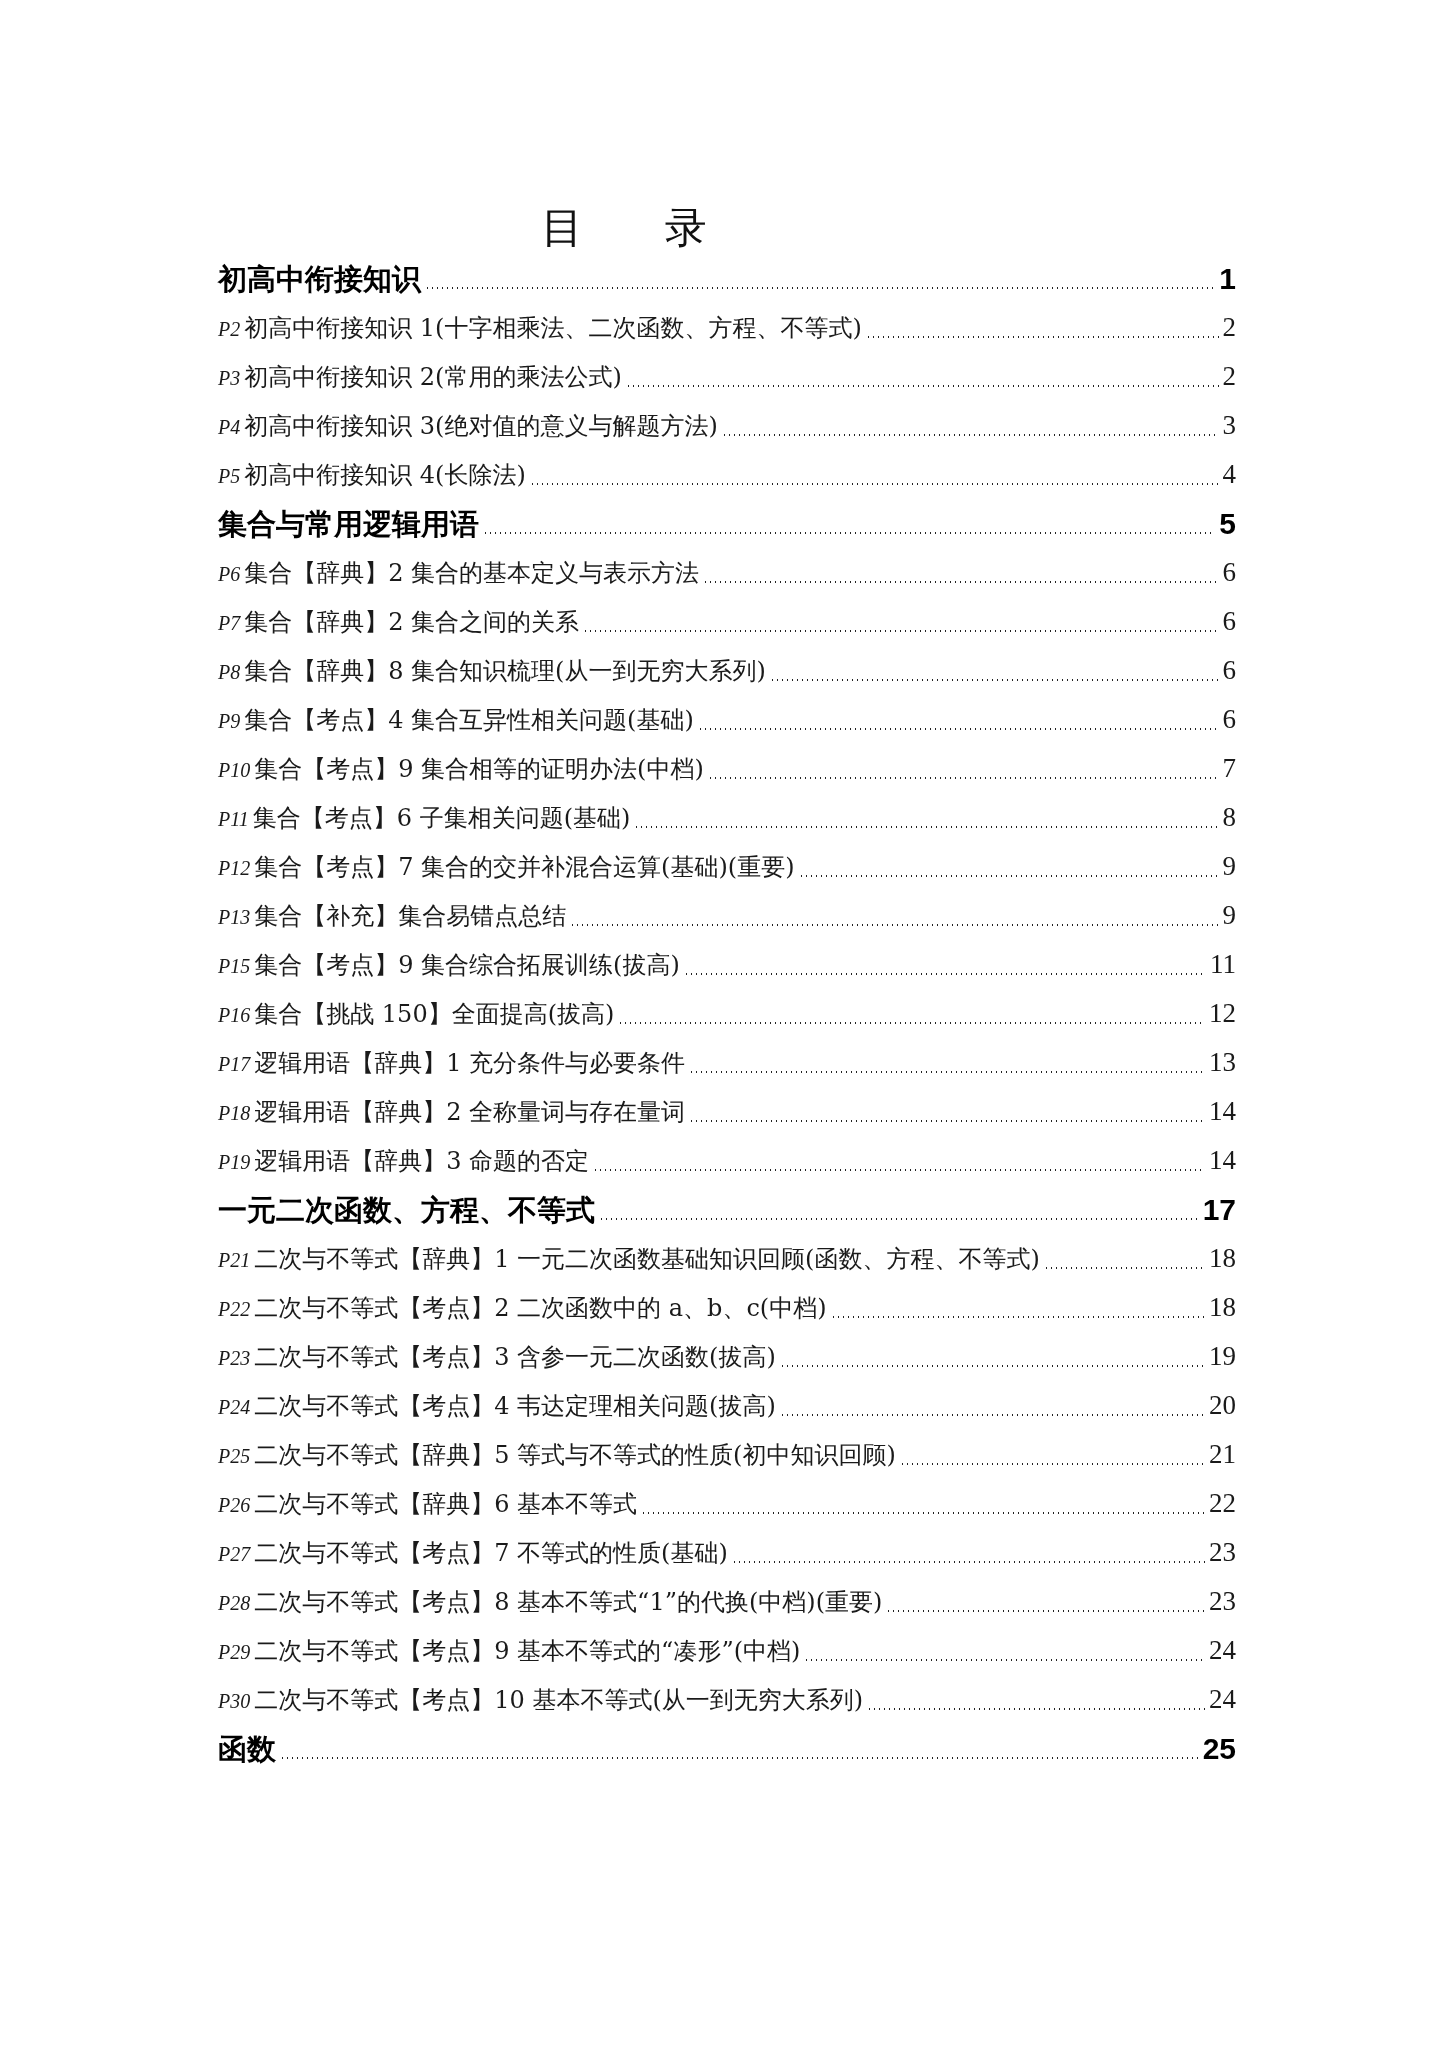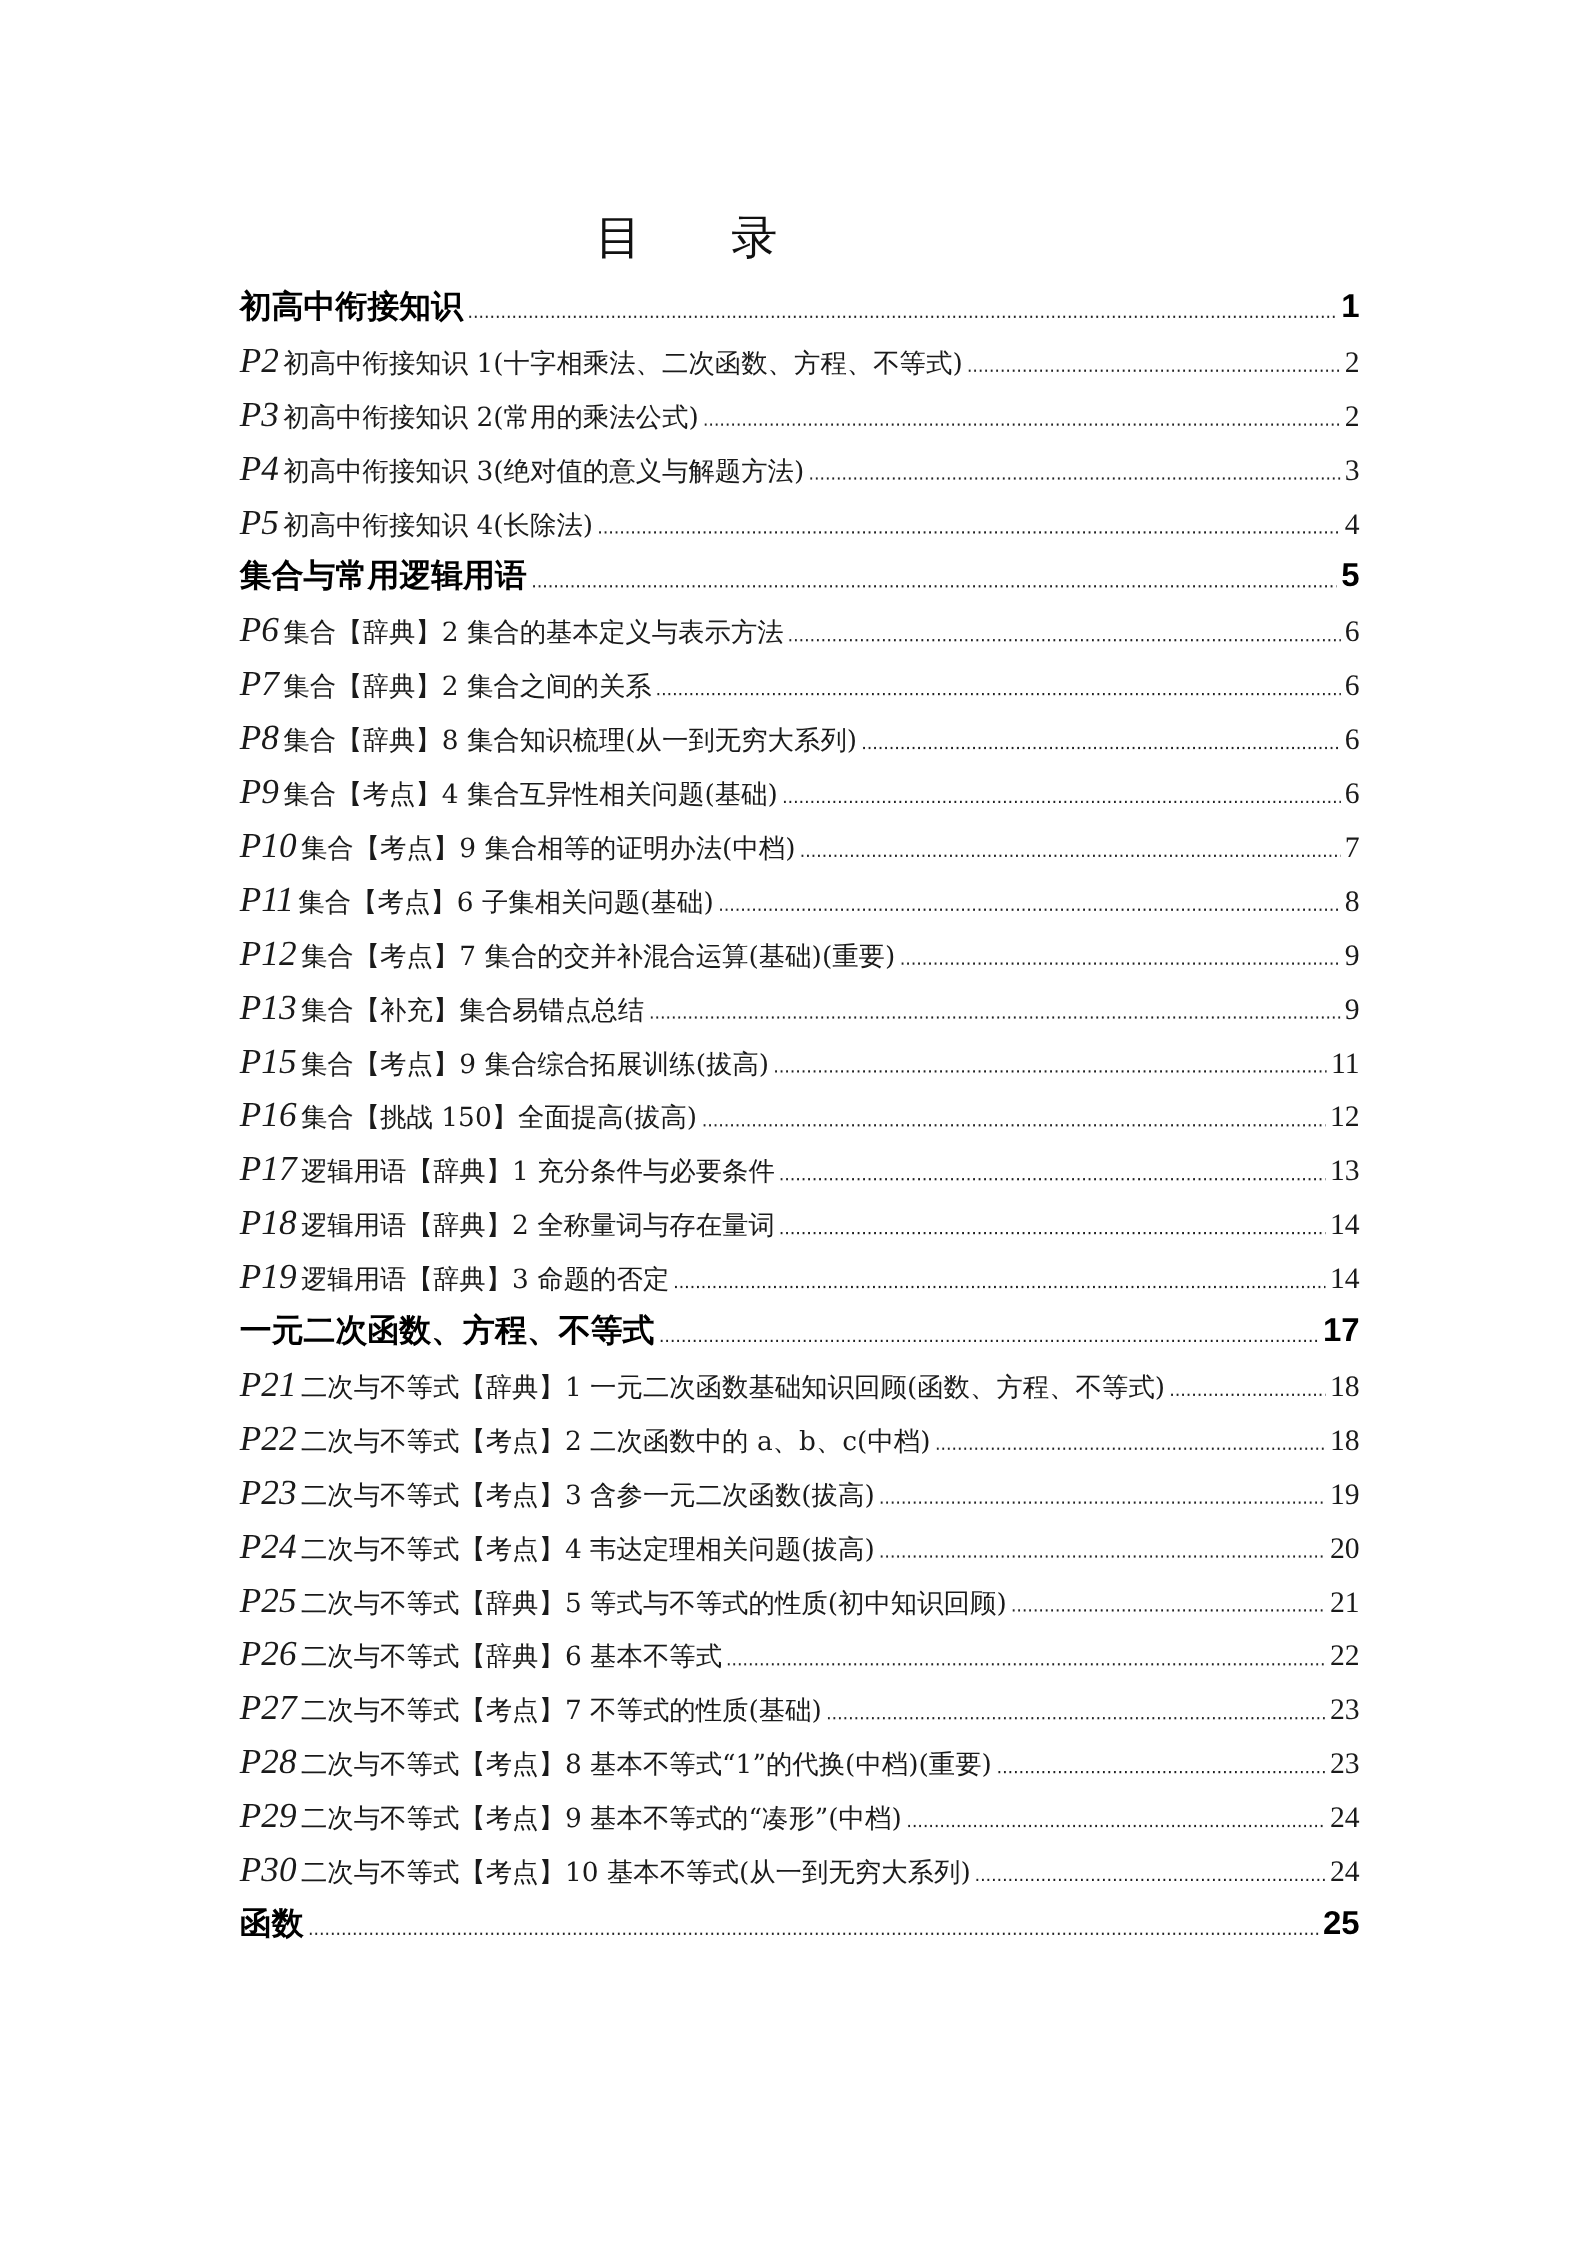--- a/index.html
+++ b/index.html
@@ -1,31 +1,31 @@
 <!DOCTYPE html>
 <html><head>
 <meta charset="utf-8">
 <style>
   html, body { margin: 0; padding: 0; background: #ffffff; }
   body { width: 1448px; height: 2047px; position: relative; overflow: hidden; color: #111; }
   .page { position: absolute; left: 0; top: 0; width: 1448px; height: 2047px; background: #fff; }
   .title {
-    position: absolute; left: 0; width: 1248px; top: 188px; text-align: center;
+    position: absolute; left: 0; width: 1248px; top: 200px; text-align: center;
     font-family: "DejaVu Sans", sans-serif; font-size: 42px; letter-spacing: 34px;
     line-height: 56px; color: #111; padding-left: 34px; box-sizing: border-box;
   }
   .toc { position: absolute; left: 218px; top: 254px; width: 1018px; }
   .row {
     display: flex; align-items: baseline; height: 49px; line-height: 49px;
     font-family: "DejaVu Serif", serif; font-size: 24px; color: #1a1a1a;
     white-space: nowrap;
   }
   .row.heading { font-family: "DejaVu Sans", sans-serif; font-weight: bold; font-size: 29px; color: #000; }
   .row .label { flex: 0 0 auto; }
-  .row .code { font-style: italic; font-family: "Liberation Serif", serif; font-size: 32px; margin-right: 4px; }
+  .row .code { font-style: italic; font-family: "Liberation Serif", serif; font-size: 20px; margin-right: 4px; }
   .row .text { }
   .row .leader {
     flex: 1 1 auto; margin: 0 4px; height: 2px; align-self: flex-end; margin-bottom: 14px;
     background-image: radial-gradient(circle, #222 0.9px, transparent 1.1px);
     background-size: 5px 2px; background-repeat: repeat-x; background-position: left center;
   }
   .row .pnum { flex: 0 0 auto; font-family: "Liberation Serif", serif; font-size: 27px; }
   .row.heading .pnum { font-family: "Liberation Sans", sans-serif; font-weight: bold; font-size: 30px; }
 </style>
 </head>

